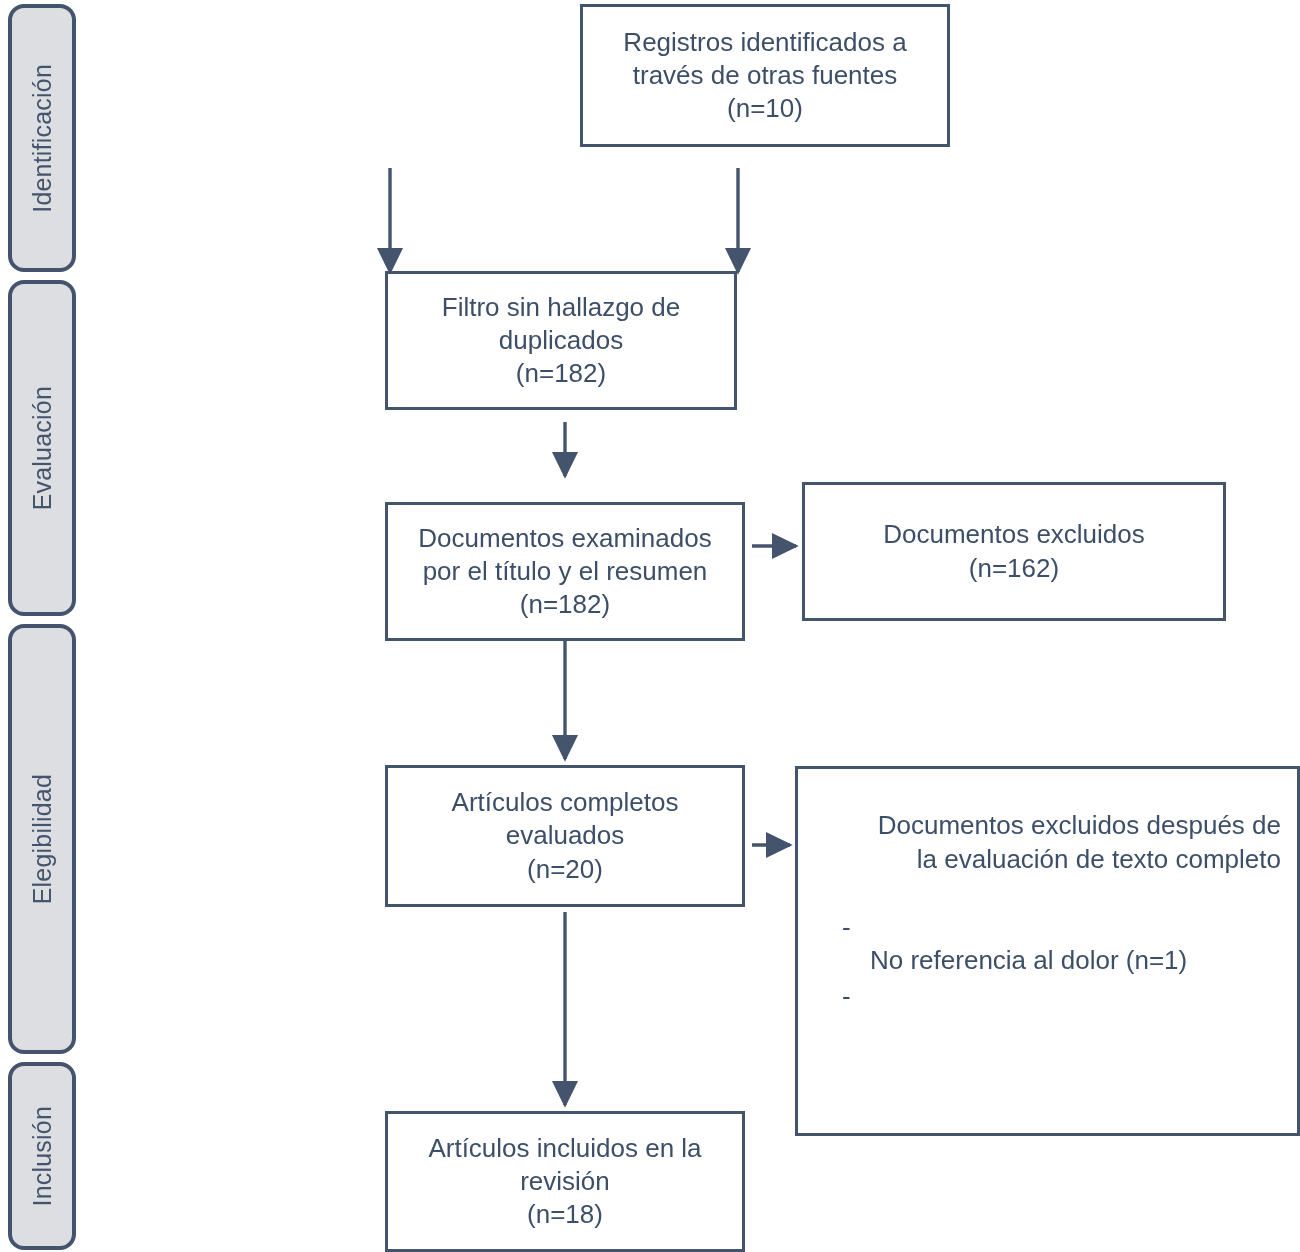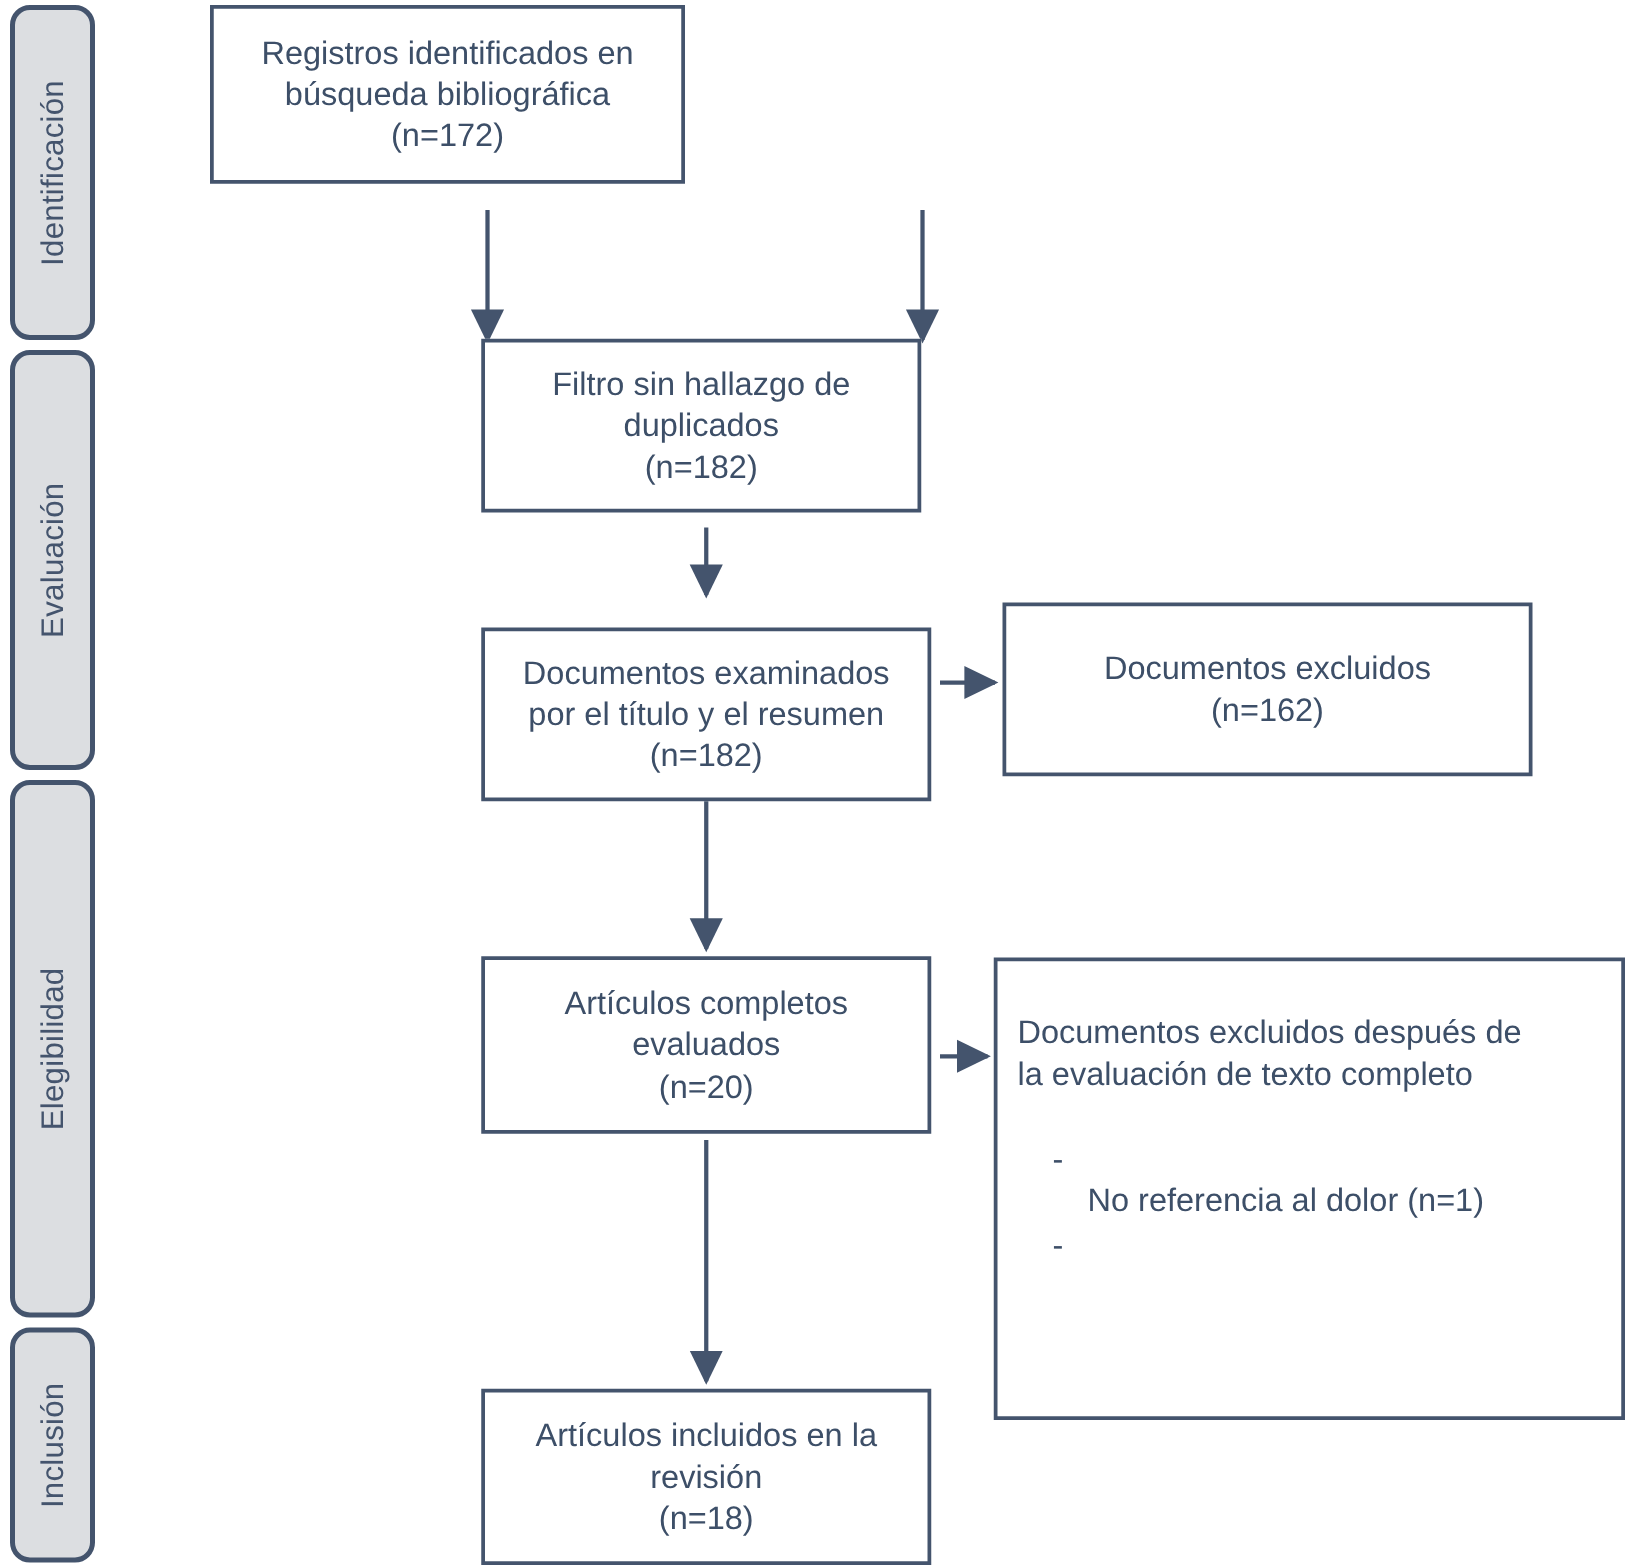--- a/index.html
+++ b/index.html
@@ -81,21 +81,21 @@
     border: 3px solid #44546d;
     display: flex;
     flex-direction: column;
     justify-content: flex-start;
     padding: 40px 16px 12px 16px;
     font-size: 26px;
     line-height: 1.3;
     color: #3d4f68;
   }
   #box-excluidos-detalle .headline {
-    text-align: left;
+    text-align: right;
     white-space: pre-line;
     margin-bottom: 34px;
   }
   #box-excluidos-detalle ul {
     list-style: none;
     margin: 0;
     padding: 0 0 0 56px;
   }
   #box-excluidos-detalle li {
     position: relative;
@@ -149,26 +149,26 @@
 
     <line x1="752" y1="546" x2="796" y2="546" stroke="#44546d" stroke-width="3.4" marker-end="url(#arrowhead)"></line>
 
     <line x1="565" y1="625" x2="565" y2="759" stroke="#44546d" stroke-width="3.4" marker-end="url(#arrowhead)"></line>
 
     <line x1="752" y1="845" x2="790" y2="845" stroke="#44546d" stroke-width="3.4" marker-end="url(#arrowhead)"></line>
 
     <line x1="565" y1="912" x2="565" y2="1105" stroke="#44546d" stroke-width="3.4" marker-end="url(#arrowhead)"></line>
   </svg>
 
-  <div class="box" id="box-identificados-busqueda">
-    <span class="txt">Registros identificados en
-búsqueda bibliográfica
-(n=172)</span>
-  </div>
-
+
+  <div class="box" id="box-identificados-otras">
+    <span class="txt">Registros identificados a
+través de otras fuentes
+(n=10)</span>
+  </div>
 
   <div class="box" id="box-filtro-duplicados">
     <span class="txt">Filtro sin hallazgo de
 duplicados
 (n=182)</span>
   </div>
 
   <div class="box" id="box-documentos-examinados">
     <span class="txt">Documentos examinados
 por el título y el resumen

